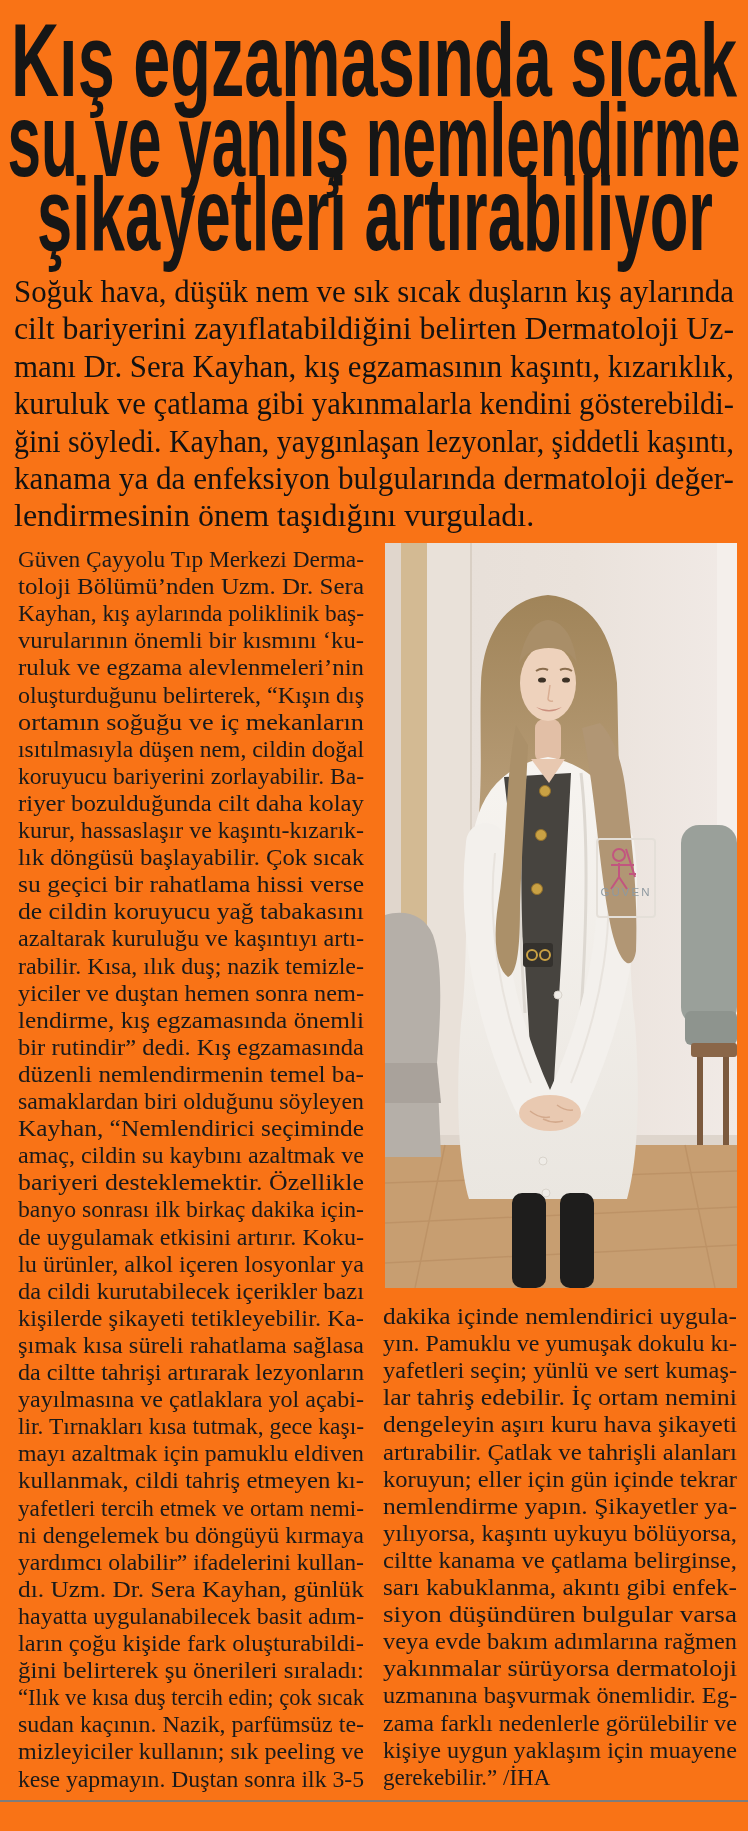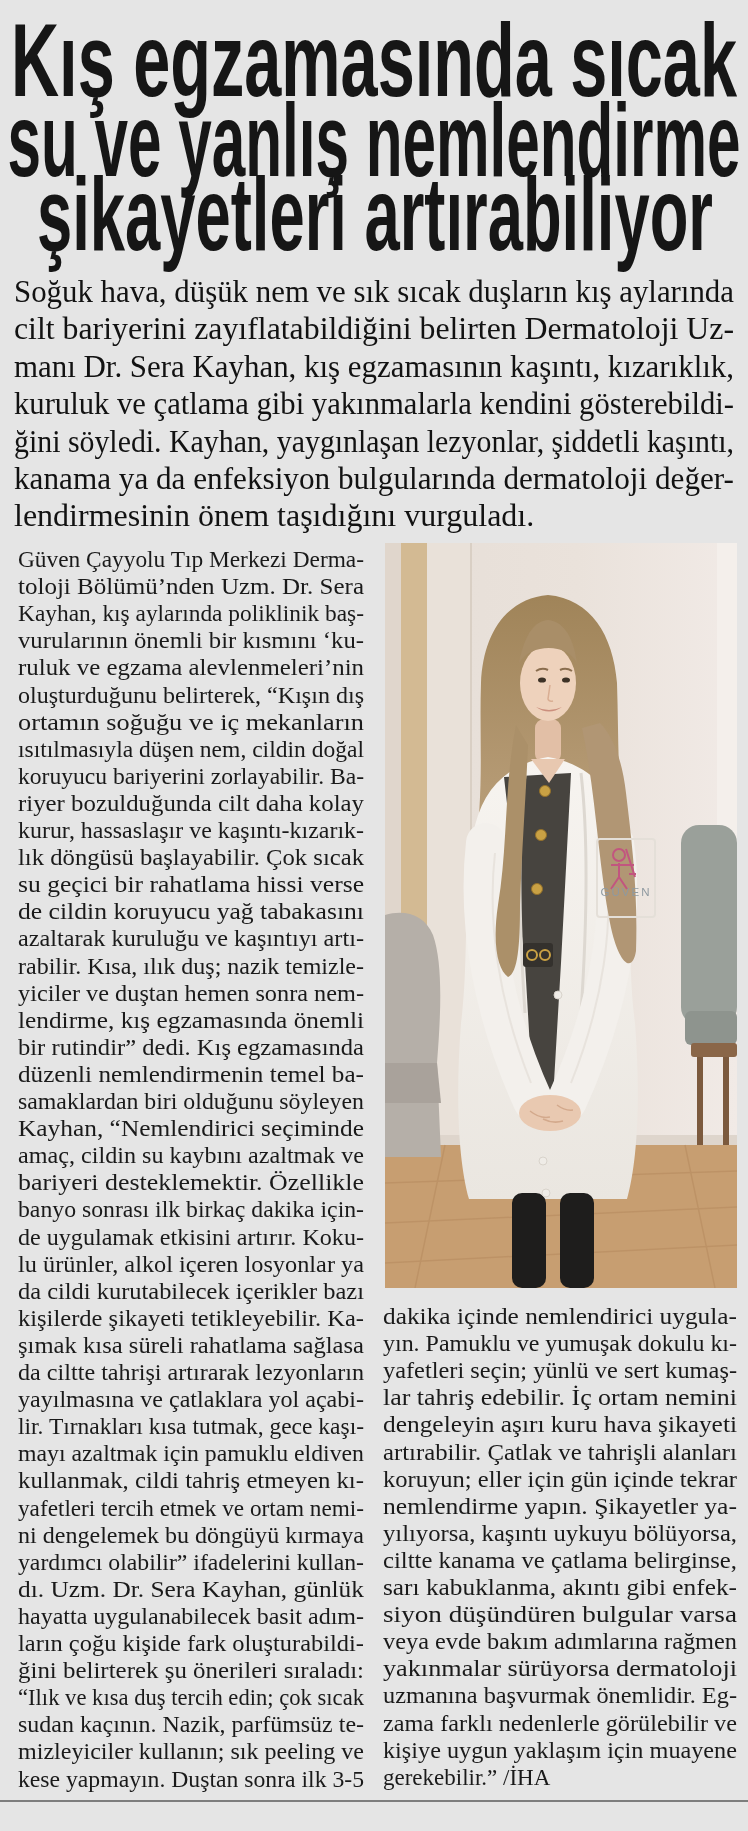--- a/index.html
+++ b/index.html
@@ -1,16 +1,16 @@
 <!DOCTYPE html>
 <html><head>
 <meta charset="utf-8">
 <style>
   html,body{margin:0;padding:0;background:#fff;}
-  .page{position:relative;width:748px;height:1831px;background:#e5e5e5;overflow:hidden;
+  .page{position:relative;width:748px;height:1831px;background:#f97316;overflow:hidden;
         font-family:"Liberation Serif",serif;}
   .page svg{position:absolute;left:0;display:block;}
   .headline-svg{top:0;}
   .headline-svg text{font-family:"Liberation Sans",sans-serif;font-weight:bold;fill:#161616;}
   .lead-svg{top:272px;}
   .lead-svg text{font-family:"Liberation Serif",serif;fill:#121212;}
   .colL-svg{top:545px;}
   .colR-svg{top:1302px;}
   .body-col text{font-family:"Liberation Serif",serif;fill:#1a1a1a;}
   .photo-svg{left:385px !important;top:543px;}

